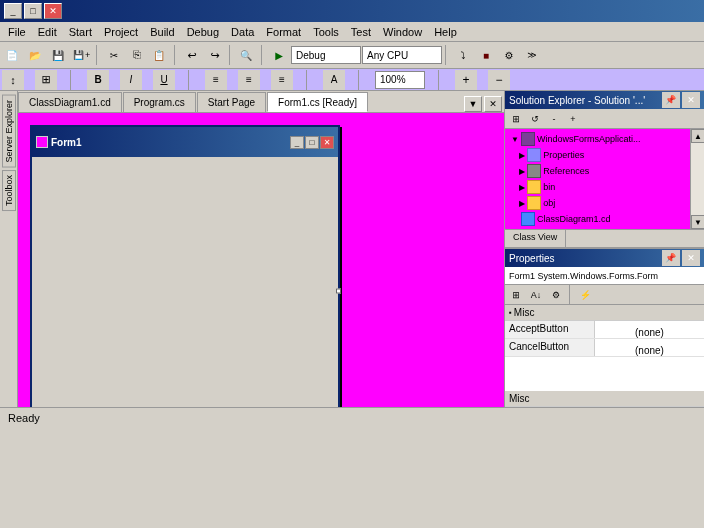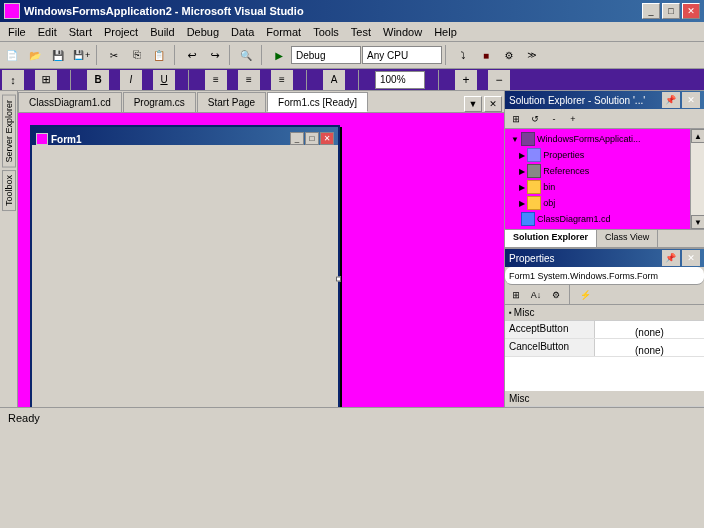--- a/index.html
+++ b/index.html
@@ -120,21 +120,21 @@
     }
     .debug-dropdown {
       min-width: 70px;
     }
     .cpu-dropdown {
       min-width: 80px;
     }
 
     
     .toolbar-row2 {
-      background: #4c1d95;
+      background: #c4b5fd;
       height: 22px;
       display: flex;
       align-items: center;
       gap: 11px;
       border-bottom: 1px solid #999;
       padding: 0 2px;
     }
 
     
     .left-sidebar {
@@ -215,23 +215,23 @@
       top: 12px;
       left: 12px;
       width: 310px;
       height: 290px;
       background: #d4d0c8;
       border: 2px solid #0a246a;
       box-shadow: 2px 2px 0 #000;
     }
     .form-titlebar {
       background: linear-gradient(to right, #0a246a, #3a6ea5);
-      height: 18px;
-      display: flex;
-      align-items: flex-end;
+      height: 30px;
+      display: flex;
+      align-items: center;
       padding: 0 4px;
       justify-content: space-between;
     }
     .form-titlebar-left {
       display: flex;
       align-items: center;
       gap: 3px;
     }
     .form-icon {
       width: 12px;
@@ -337,21 +337,20 @@
       justify-content: space-between;
     }
     .props-object-bar {
       background: white;
       height: 18px;
       display: flex;
       align-items: center;
       padding: 0 4px;
       font-size: 9px;
       border-bottom: 1px solid #999;
-      border-radius: 7px;
     }
     .props-toolbar {
       background: #d4d0c8;
       height: 20px;
       display: flex;
       align-items: center;
       gap: 2px;
       padding: 0 2px;
       border-bottom: 1px solid #999;
     }
@@ -487,24 +486,20 @@
     .window-area {
       display: flex;
       flex: 1;
       overflow: hidden;
     }
   </style>
 </head>
 <body>
 
 <div class="title-bar">
-  <div class="title-bar-left">
-    <div class="title-bar-icon"></div>
-    <span class="title-bar-text">WindowsFormsApplication2 - Microsoft Visual Studio</span>
-  </div>
   <div class="title-bar-buttons">
     <div class="tb-btn">_</div>
     <div class="tb-btn">□</div>
     <div class="tb-btn close">✕</div>
   </div>
 </div>
 
 <div class="menu-bar">
   <span class="menu-item">File</span>
   <span class="menu-item">Edit</span>
@@ -726,21 +721,20 @@
           </div>
         </div>
         <div class="right-scroll">
           <div class="scroll-btn">▲</div>
           <div class="scroll-track"></div>
           <div class="scroll-btn">▼</div>
         </div>
       </div>
 
       <div class="se-tabs">
-        <div class="se-tab active">Solution Explorer</div>
         <div class="se-tab">Class View</div>
       </div>
     </div>
 
     <div class="props-panel">
       <div class="props-header">
         <span>Properties</span>
         <div style="display:flex; gap:2px;">
           <div class="props-tb-btn">
               <span>📌</span>

